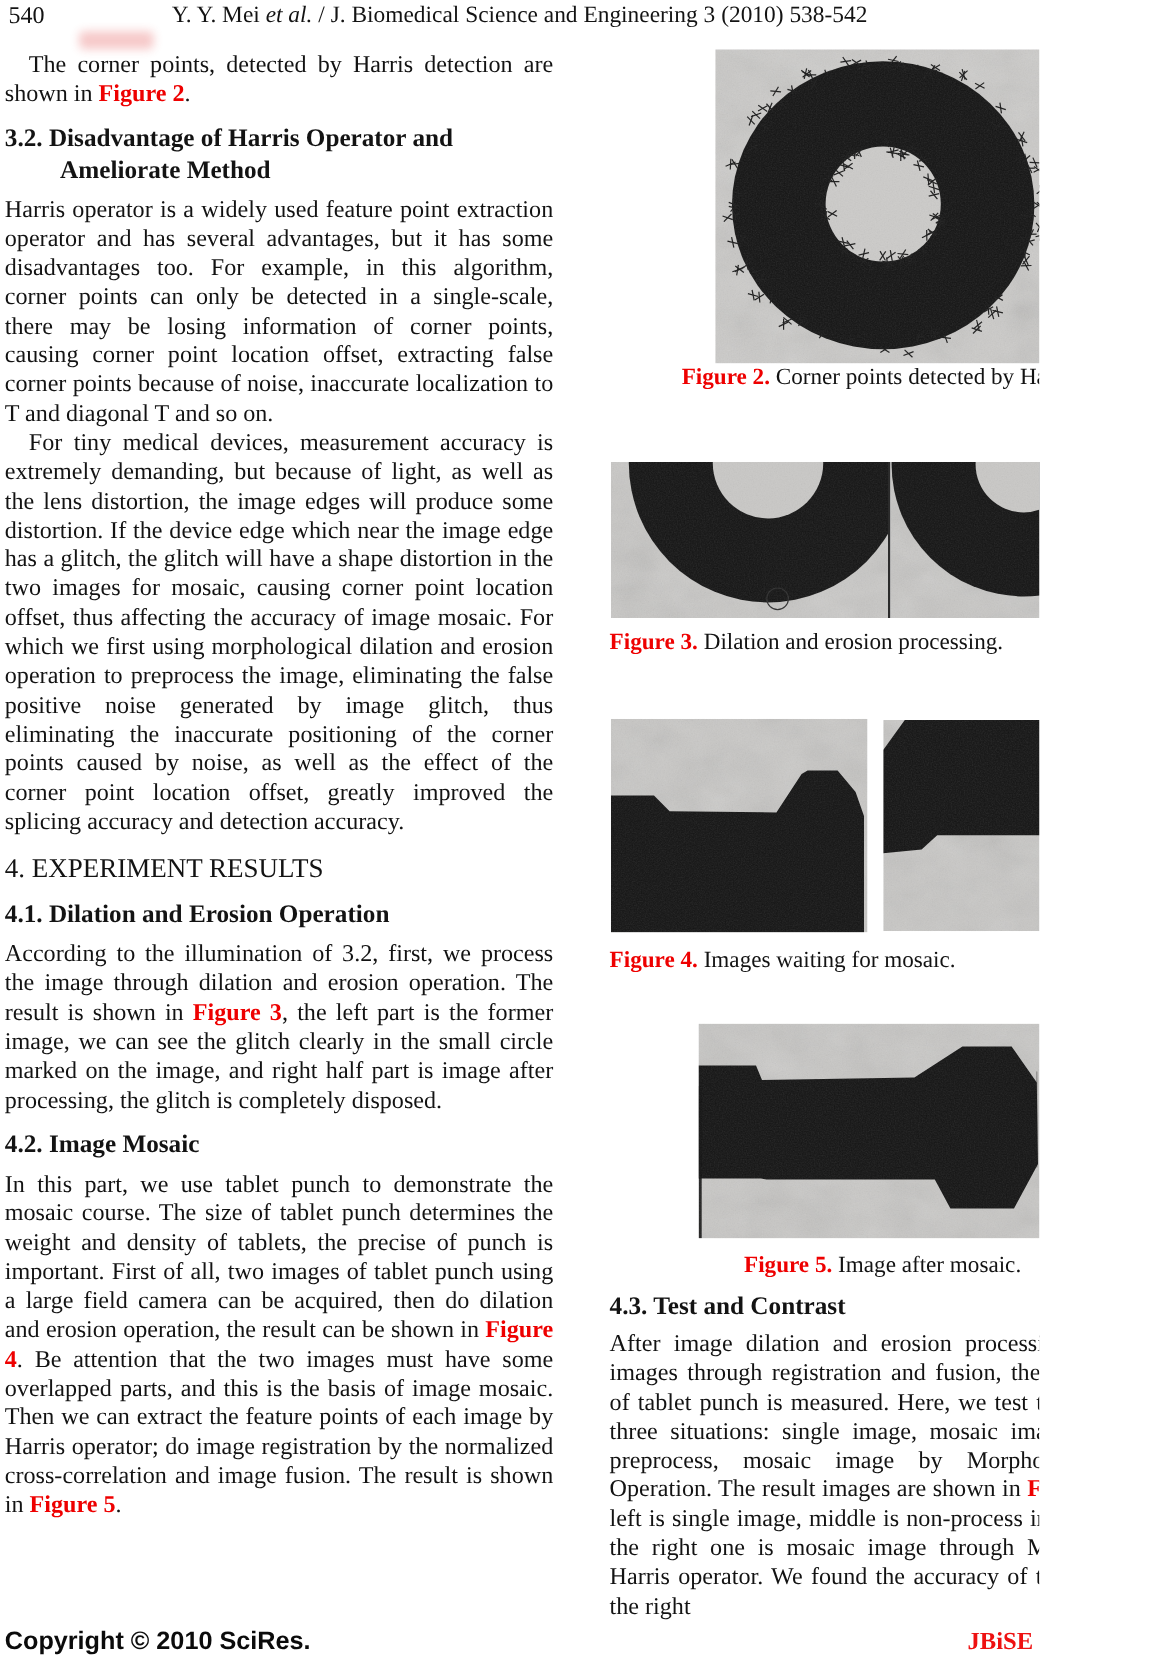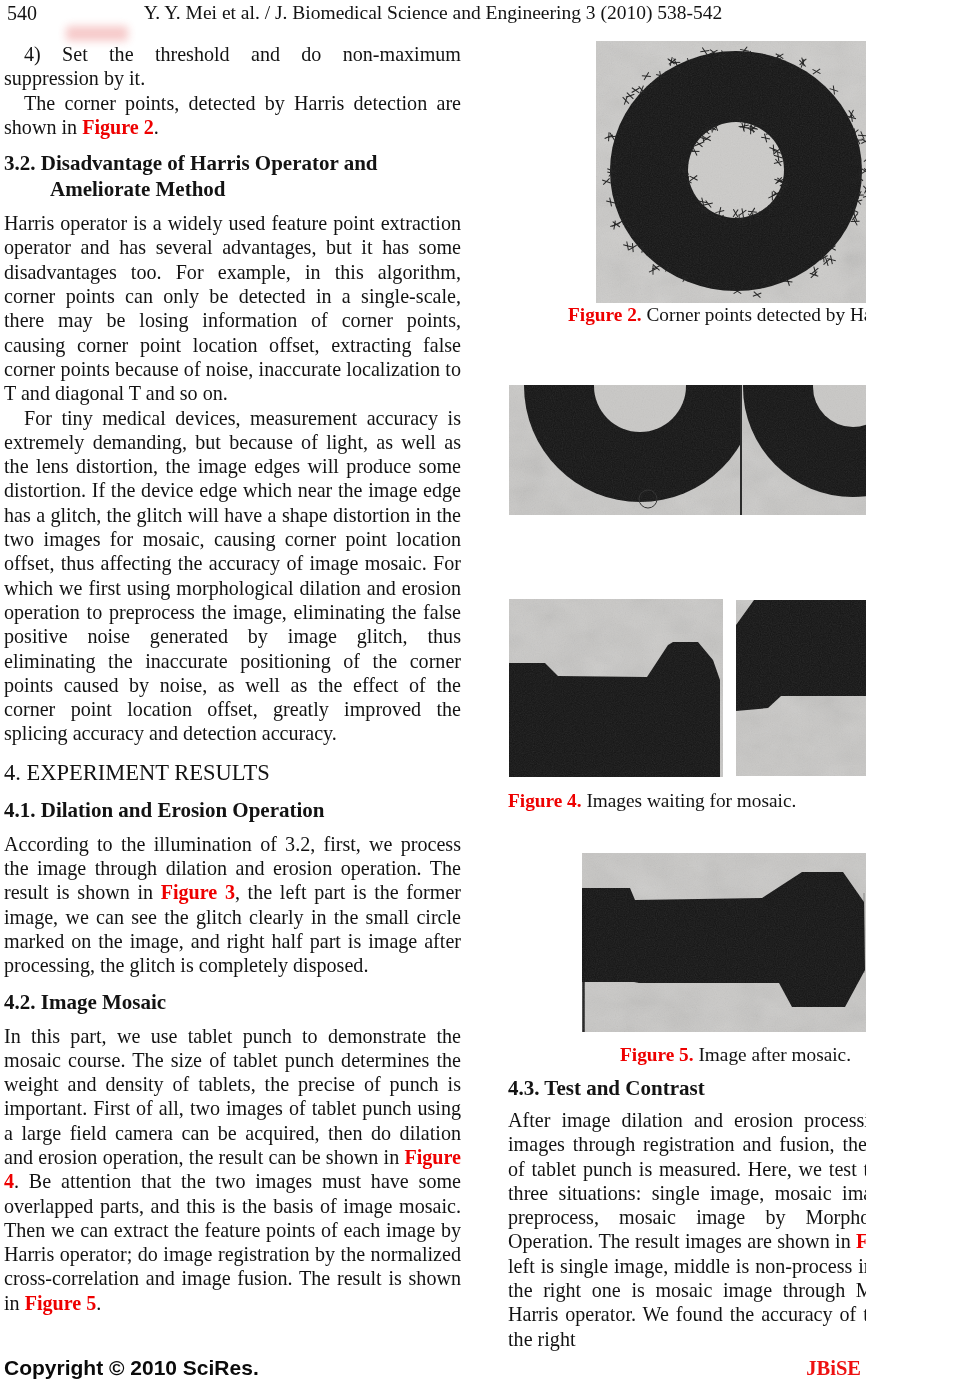--- a/index.html
+++ b/index.html
@@ -1,20 +1,20 @@
 <!DOCTYPE html>
 <html><head>
 <meta charset="utf-8">
 <style>
   html,body{margin:0;padding:0;background:#ffffff;}
   #page{position:relative;width:866px;height:1385px;background:#ffffff;overflow:hidden;
         font-family:"Liberation Serif",serif;color:#131313;}
   .hdr-num{position:absolute;left:7px;top:2px;font-size:20px;}
   .hdr-title{position:absolute;left:60px;right:60px;top:2px;text-align:center;font-size:19.5px;white-space:nowrap;}
-  .it{}
+  .it{font-style:italic;}
   .ref{color:#ee0000;font-weight:bold;}
   .ghost{position:absolute;left:66px;top:26px;width:62px;height:15px;background:#e04040;opacity:.28;filter:blur(4px);border-radius:4px;}
   
   #left-col{position:absolute;left:4px;top:42px;width:457px;}
   .para{margin:0;font-size:20.1px;line-height:24.3px;text-align:justify;}
   .para.indent{text-indent:20px;}
   .h1{font-weight:normal;font-size:22.5px;line-height:27px;margin:13px 0 9px 0;}
   .h2{font-weight:bold;font-size:21px;line-height:26px;margin:11px 0 9px 0;}
   .h2.hang{text-indent:-46px;padding-left:46px;}
   
@@ -45,21 +45,20 @@
 </head>
 <body>
 
 <div id="page">
 
   <div class="hdr-num">540</div>
   <div class="hdr-title"><span>Y. Y. Mei </span><span class="it">et al.</span><span> / J. Biomedical Science and Engineering 3 (2010) 538-542</span></div>
   <div class="ghost"></div>
 
   <div id="left-col">
-      <p class="para indent"><span>4) Set the threshold and do non-maximum suppression by it.</span></p>
       <p class="para indent"><span>The corner points, detected by Harris detection are shown in </span><span class="ref">Figure 2</span><span>.</span></p>
       <div class="h2 hang"><span>3.2. Disadvantage of Harris Operator and Ameliorate Method</span></div>
       <p class="para"><span>Harris operator is a widely used feature point extraction operator and has several advantages, but it has some disadvantages too. For example, in this algorithm, corner points can only be detected in a single-scale, there may be losing information of corner points, causing corner point location offset, extracting false corner points because of noise, inaccurate localization to T and diagonal T and so on.</span></p>
       <p class="para indent"><span>For tiny medical devices, measurement accuracy is extremely demanding, but because of light, as well as the lens distortion, the image edges will produce some distortion. If the device edge which near the image edge has a glitch, the glitch will have a shape distortion in the two images for mosaic, causing corner point location offset, thus affecting the accuracy of image mosaic. For which we first using morphological dilation and erosion operation to preprocess the image, eliminating the false positive noise generated by image glitch, thus eliminating the inaccurate positioning of the corner points caused by noise, as well as the effect of the corner point location offset, greatly improved the splicing accuracy and detection accuracy.</span></p>
       <div class="h1"><span>4. EXPERIMENT RESULTS</span></div>
       <div class="h2"><span>4.1. Dilation and Erosion Operation</span></div>
       <p class="para"><span>According to the illumination of 3.2, first, we process the image through dilation and erosion operation. The result is shown in </span><span class="ref">Figure 3</span><span>, the left part is the former image, we can see the glitch clearly in the small circle marked on the image, and right half part is image after processing, the glitch is completely disposed.</span></p>
       <div class="h2"><span>4.2. Image Mosaic</span></div>
       <p class="para"><span>In this part, we use tablet punch to demonstrate the mosaic course. The size of tablet punch determines the weight and density of tablets, the precise of punch is important. First of all, two images of tablet punch using a large field camera can be acquired, then do dilation and erosion operation, the result can be shown in </span><span class="ref">Figure 4</span><span>. Be attention that the two images must have some overlapped parts, and this is the basis of image mosaic. Then we can extract the feature points of each image by Harris operator; do image registration by the normalized cross-correlation and image fusion. The result is shown in </span><span class="ref">Figure 5</span><span>.</span></p>
     </div>
@@ -683,20 +682,24 @@
               <feColorMatrix type="saturate" values="0"></feColorMatrix>
             </filter>
           </defs>
           <rect x="0" y="0" width="221" height="130" fill="#c9c8c6"></rect>
           <rect x="0" y="0" width="221" height="130" filter="url(#f2b)" opacity="0.22"></rect>
           <circle cx="111" cy="2" r="110" fill="#141414"></circle>
           <circle cx="111" cy="2" r="40" fill="#c9c8c6"></circle>
           <rect x="0" y="0" width="221" height="130" filter="url(#f2g)" opacity="0.13"></rect>
         </svg>
       </div>
+    <div class="cap cap3">
+      <span class="cl">Figure 3.</span>
+      <span>Dilation and erosion processing.</span>
+    </div>
 
     <div class="fig fig4a" id="fig4a">
         <svg width="214" height="178" viewBox="0 0 214 178">
           <defs>
             <filter id="f3b" x="0%" y="0%" width="100%" height="100%">
               <feTurbulence type="fractalNoise" baseFrequency="0.025 0.035" numOctaves="3" seed="28"></feTurbulence>
               <feColorMatrix type="saturate" values="0"></feColorMatrix>
             </filter>
             <filter id="f3g" x="0%" y="0%" width="100%" height="100%">
               <feTurbulence type="fractalNoise" baseFrequency="0.9" numOctaves="2" seed="52"></feTurbulence>

